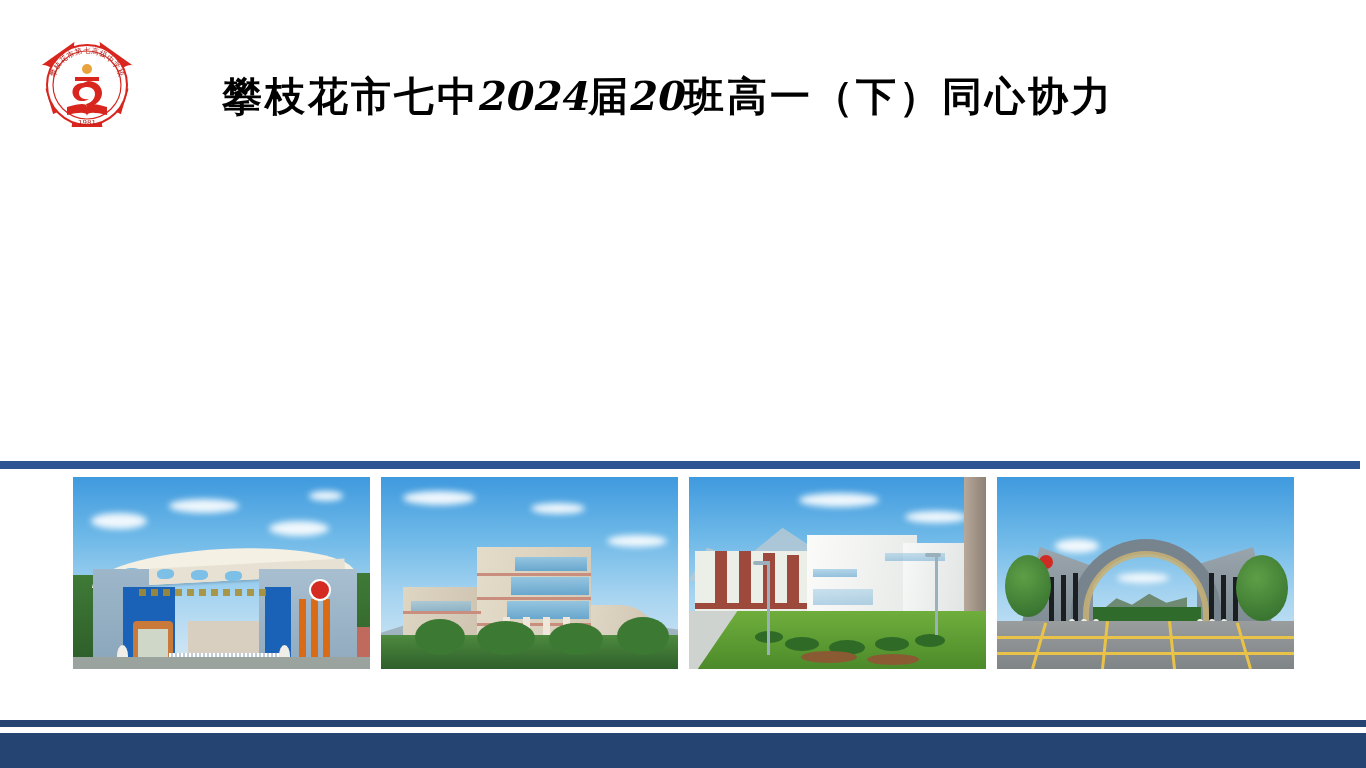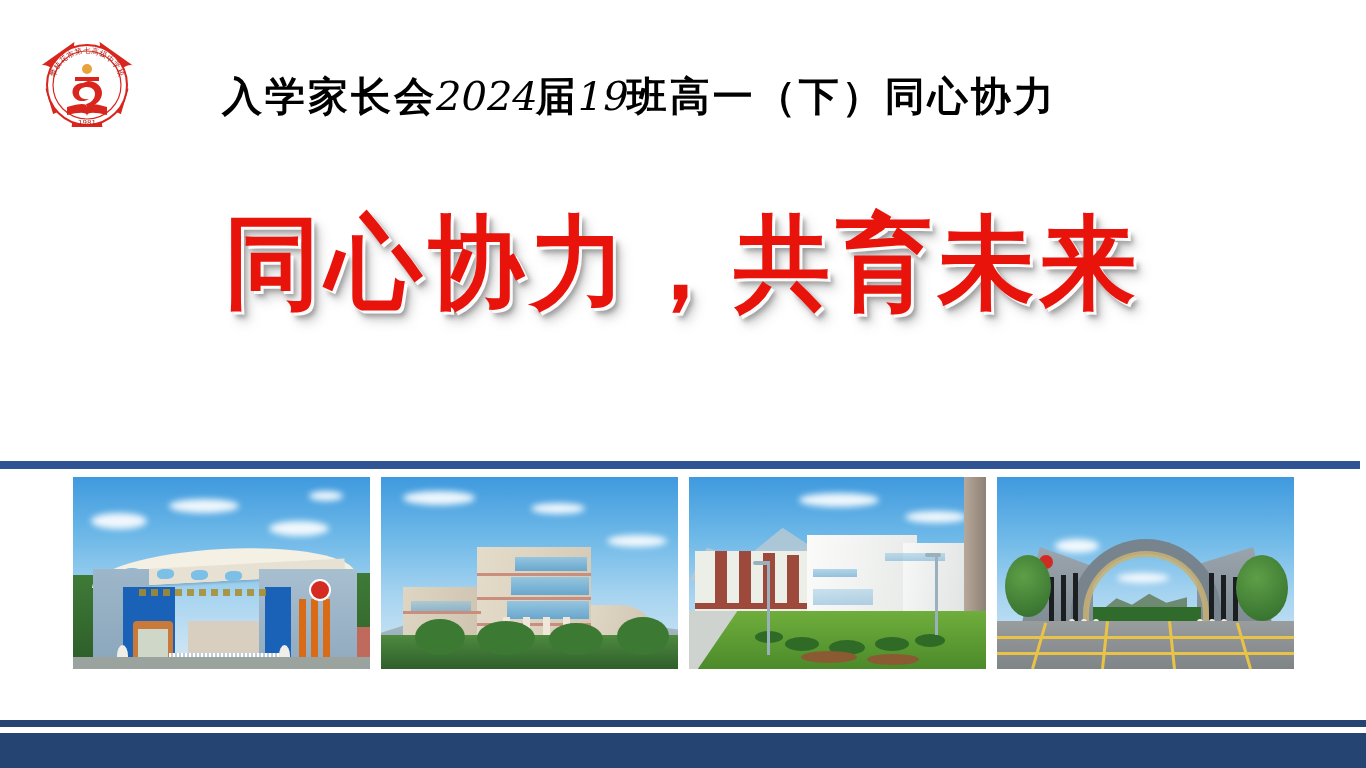--- a/index.html
+++ b/index.html
@@ -54,21 +54,21 @@
     line-height: 56px;
     font-family: "DejaVu Sans", "Liberation Sans", sans-serif;
   }
   .title-seg-cn {
     font-weight: 700;
     letter-spacing: 3px;
   }
   .title-seg-num {
     font-family: "DejaVu Serif", "Liberation Serif", serif;
     font-style: italic;
-    font-weight: 400;
+    font-weight: 700;
     letter-spacing: 0px;
     margin: 0 -2px 0 -1px;
   }
 
   
   .headline-wrap {
     position: absolute;
     left: 0;
     top: 198px;
     width: 1366px;
@@ -545,27 +545,24 @@
         <path d="M56 56 c-8 0 -12 6 -10 12 c2 6 10 8 16 4 c-6 1 -10 -2 -10 -6
                  c0 -4 4 -6 8 -6 c5 0 8 3 8 7 c0 5 -4 9 -9 10 l1 3 c9 -1 15 -7 15 -14
                  c0 -7 -6 -12 -14 -12 z" fill="#d8261f"></path>
 
         <path d="M40 80 q20 -6 20 0 q0 -6 20 0 l0 8 q-20 -5 -20 1 q0 -6 -20 -1 z" fill="#d8261f"></path>
         <text x="60" y="98" font-size="7" fill="#b11a14" text-anchor="middle" font-family="DejaVu Sans, sans-serif">1981</text>
       </svg>
     </div>
 
     <div class="title-line">
-      <span class="title-seg-cn">入学家长会</span><span class="title-seg-num">2024</span><span class="title-seg-cn">届</span><span class="title-seg-num">19</span><span class="title-seg-cn">班高一（下）同心协力</span>
+      <span class="title-seg-cn">攀枝花市七中</span><span class="title-seg-num">2024</span><span class="title-seg-cn">届</span><span class="title-seg-num">20</span><span class="title-seg-cn">班高一（下）同心协力</span>
     </div>
   </div>
 
-  <div class="headline-wrap">
-    <div class="headline">同心协力，共育未来</div>
-  </div>
 
   <div class="divider-top"></div>
 
   <div class="photo-strip">
 
     <div class="photo">
       <div class="sky"></div>
       <div class="cloud" style="left:18px;top:36px;width:56px;height:16px;"></div>
       <div class="cloud" style="left:96px;top:22px;width:70px;height:14px;"></div>
       <div class="cloud" style="left:196px;top:44px;width:60px;height:15px;"></div>

